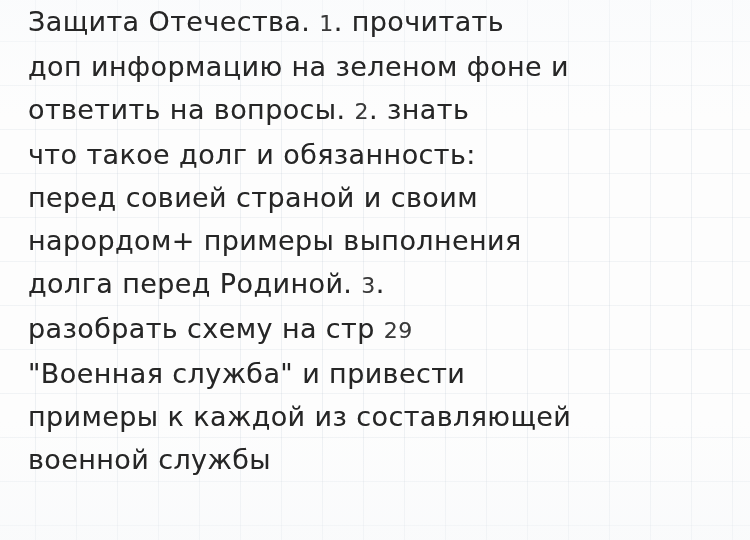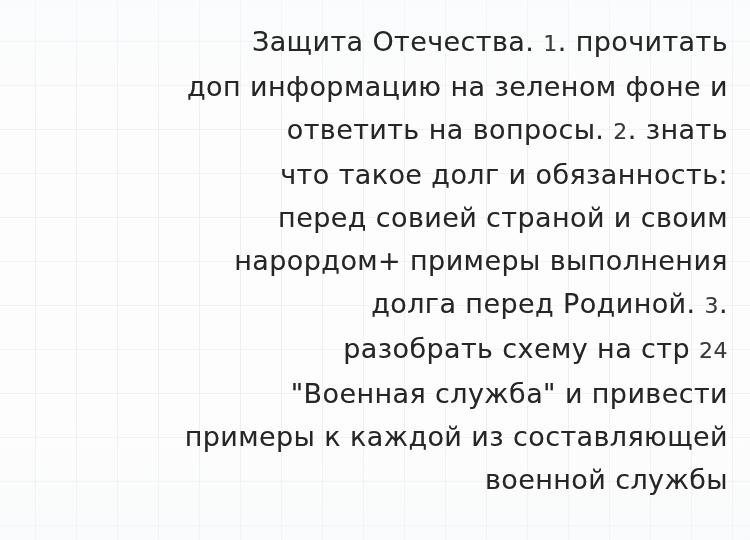--- a/index.html
+++ b/index.html
@@ -38,30 +38,29 @@
   #paper-tint {
     position: absolute;
     left: 0; top: 0;
     width: 750px; height: 540px;
     background: linear-gradient(180deg, rgba(248,250,252,0.55) 0%, rgba(255,255,255,0) 22%, rgba(255,255,255,0) 78%, rgba(246,248,250,0.5) 100%);
     pointer-events: none;
   }
   #note-body {
     position: absolute;
     left: 28px;
-    top: 20px;
+    top: 0;
     width: 700px;
     color: #262626;
     font-size: 27px;
     line-height: 43px;
     letter-spacing: 0.4px;
     white-space: pre-wrap;
     word-wrap: break-word;
     text-shadow: 0 0 0.6px rgba(0,0,0,0.25);
-    text-align: right;
   }
   .num {
     font-size: 22px;
     color: #3a3a3a;
     letter-spacing: 0.5px;
   }
 </style>
 </head>
 <body>
 
@@ -69,17 +68,17 @@
   <div id="paper-grid"></div>
   <div id="paper-tint"></div>
 
   <div id="note-body"><span>Защита Отечества. </span><span class="num">1</span><span>. прочитать
 доп информацию на зеленом фоне и
 ответить на вопросы. </span><span class="num">2</span><span>. знать
 что такое долг и обязанность:
 перед совией страной и своим
 нарордом+ примеры выполнения
 долга перед Родиной. </span><span class="num">3</span><span>.
-разобрать схему на стр </span><span class="num">24</span><span>
+разобрать схему на стр </span><span class="num">29</span><span>
 "Военная служба" и привести
 примеры к каждой из составляющей
 военной службы</span></div>
 </div>
 
 </body></html>

